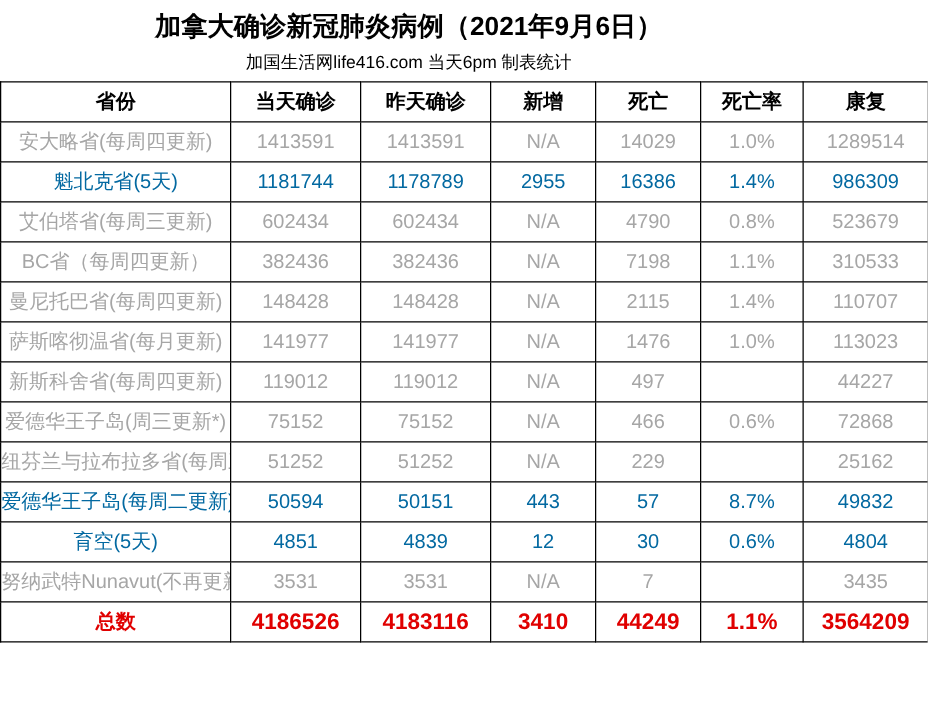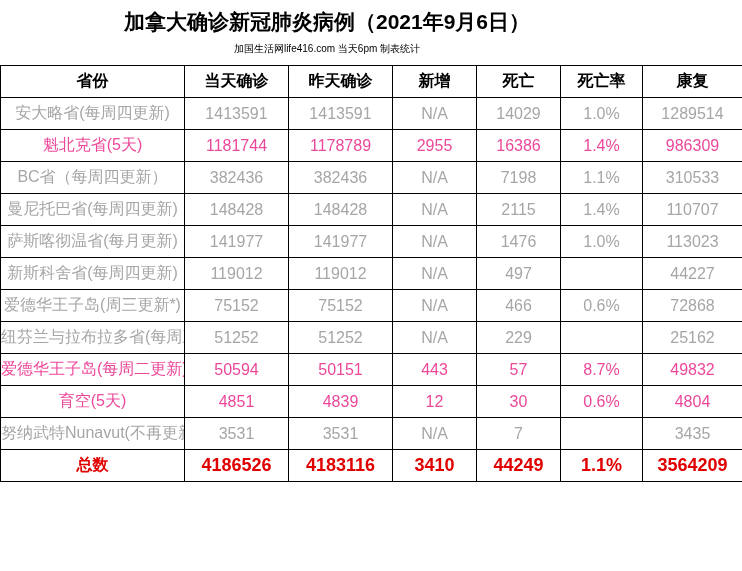--- a/index.html
+++ b/index.html
@@ -23,21 +23,21 @@
   .title {
     text-align: center;
     font-size: 21px;
     font-weight: bold;
     letter-spacing: 0px;
     padding-top: 9px;
     line-height: 26px;
   }
   .subtitle {
     text-align: center;
-    font-size: 10px;
+    font-size: 14px;
     font-weight: normal;
     padding-top: 5px;
     padding-bottom: 7px;
     line-height: 18px;
   }
   table.covid {
     border-collapse: collapse;
     margin: 0 auto;
     width: 712px;
     table-layout: fixed;
@@ -66,21 +66,21 @@
   col.c-new { width: 84px; }
   col.c-death { width: 84px; }
   col.c-rate { width: 82px; }
   col.c-rec { width: 100px; }
 
   td.prov {
     text-align: center;
   }
   
   tr.gray td { color: #a6a6a6; }
-  tr.black td { color: #ec4899; }
+  tr.black td { color: #0369a1; }
 
   
   .p-xl { font-size: 18px; }
   .p-md { font-size: 14px; }
   .p-sm { font-size: 13px; }
   .p-xs { font-size: 12px; }
   .p-xxs { font-size: 11px; }
 
   .num-lg { font-size: 17px; }
 
@@ -137,20 +137,29 @@
       <tr class="black">
         <td class="prov p-xl">魁北克省(5天)</td>
         <td class="num-lg">1181744</td>
         <td class="num-lg">1178789</td>
         <td class="num-lg">2955</td>
         <td class="num-lg">16386</td>
         <td class="num-lg">1.4%</td>
         <td class="num-lg">986309</td>
       </tr>
 
+      <tr class="gray">
+        <td class="prov p-md">艾伯塔省(每周三更新)</td>
+        <td>602434</td>
+        <td>602434</td>
+        <td>N/A</td>
+        <td>4790</td>
+        <td>0.8%</td>
+        <td>523679</td>
+      </tr>
 
       <tr class="gray">
         <td class="prov p-md">BC省（每周四更新）</td>
         <td>382436</td>
         <td>382436</td>
         <td>N/A</td>
         <td>7198</td>
         <td>1.1%</td>
         <td>310533</td>
       </tr>

